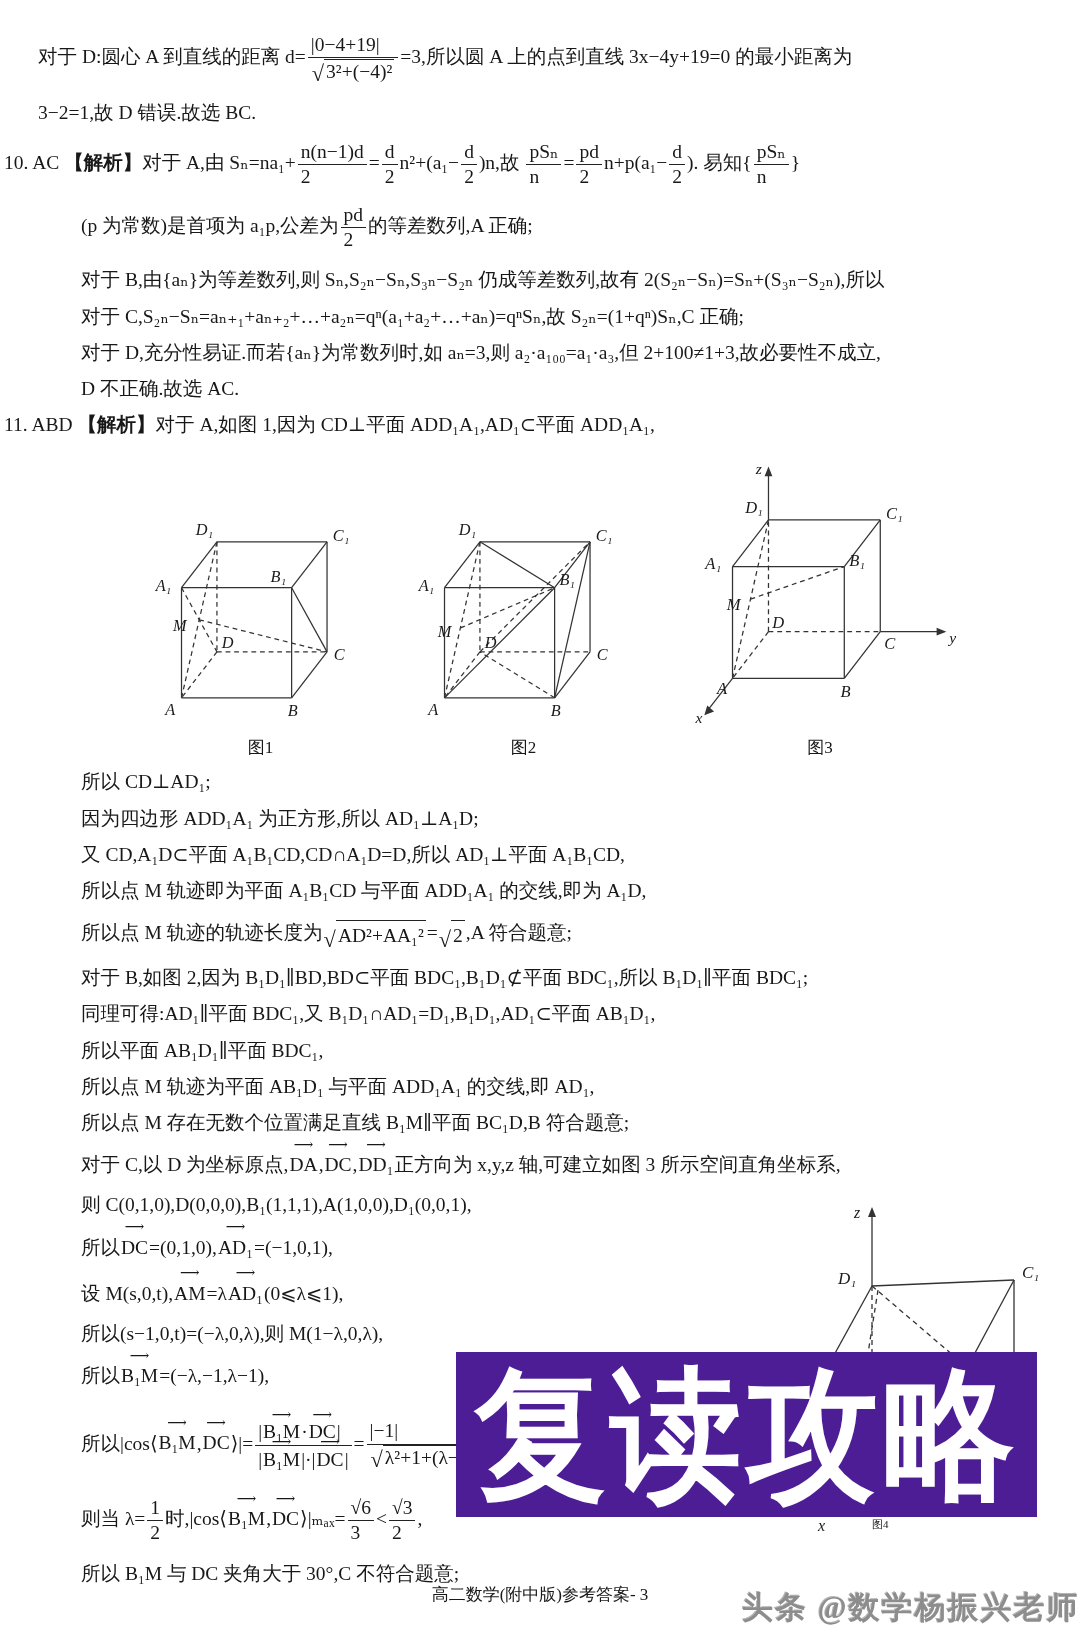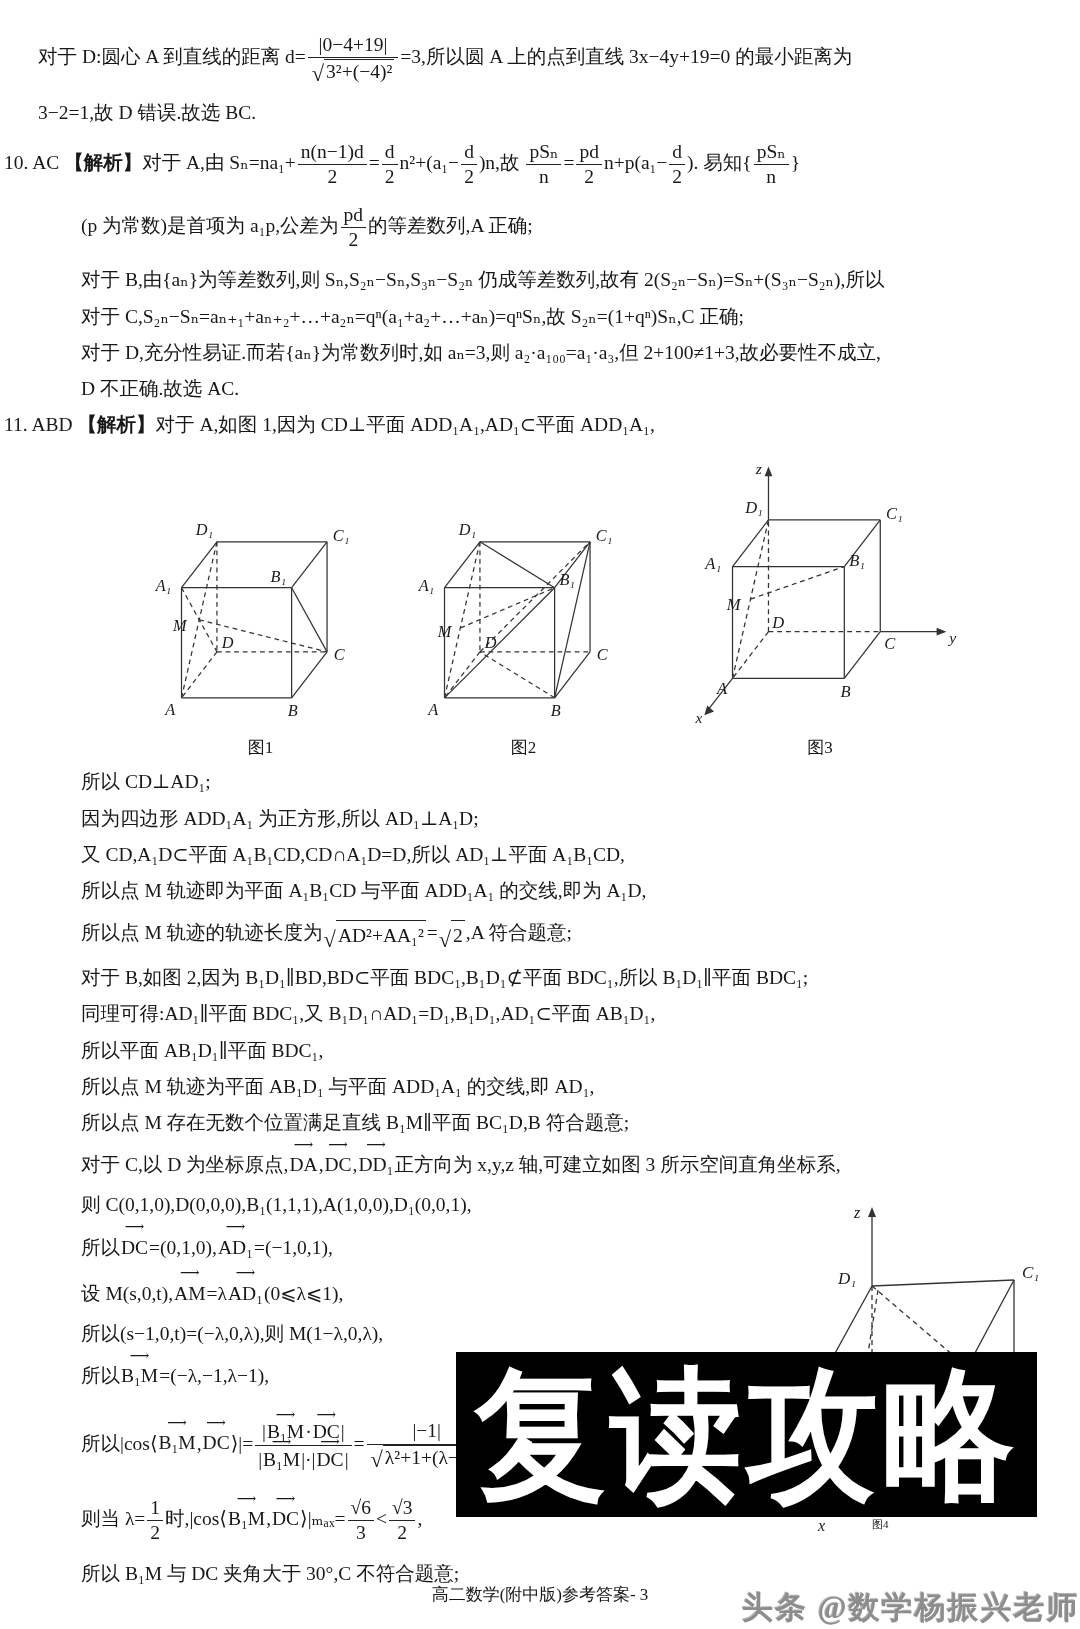--- a/index.html
+++ b/index.html
@@ -10,21 +10,21 @@
     color:#181818;font-size:19.5px;line-height:1.5;
   }
   .textblock{position:relative;}
   .line{margin:7px 0;padding-left:81px;white-space:nowrap;}
   .line.ind1{padding-left:38px;}
   .line.q{padding-left:4px;}
   .line.f{margin:13px 0;}
   .b{font-weight:bold;}
   
   .frac{display:inline-flex;flex-direction:column;justify-content:center;
-        vertical-align:middle;text-align:center;margin:0 2px;line-height:1.25;}
+        vertical-align:middle;text-align:left;margin:0 2px;line-height:1.25;}
   .frac>.num{border-bottom:1.6px solid #222;padding:0 3px;}
   .frac>.den{padding:0 3px;}
   
   .sqrt{display:inline-flex;align-items:flex-end;vertical-align:middle;margin:0 1px;}
   .sqrt>.rad{font-size:1.15em;line-height:1;transform:translateY(1px);}
   .sqrt>.bar{border-top:1.6px solid #222;padding:0 2px;}
   
   .vec{display:inline-block;position:relative;margin:0 1px;padding-top:2px;}
   .vec::before{content:"⟶";position:absolute;top:-0.9em;left:50%;
                transform:translateX(-50%);font-size:0.7em;letter-spacing:0;}
@@ -277,20 +277,20 @@
       <line class="dash" x1="68" y1="96" x2="56" y2="172"></line>
       <line class="dash" x1="62" y1="92" x2="200" y2="210"></line>
       <text class="ax" x="44" y="24">z</text>
       <text x="28" y="90">D₁</text>
       <text x="212" y="84">C₁</text>
     </svg>
   </div>
   <span class="fig4x">x</span>
   <span class="fig4cap">图4</span>
 
-  <div class="banner" style="background: #000000;">
+  <div class="banner" style="background: #4c1d95;">
     <span class="banner-text" style="color: rgb(255, 255, 255);">复读攻略</span>
   </div>
 
   <div class="footer">高二数学(附中版)参考答案- 3</div>
   <div class="watermark">头条 @数学杨振兴老师</div>
 
 </div>
 
 </body></html>

